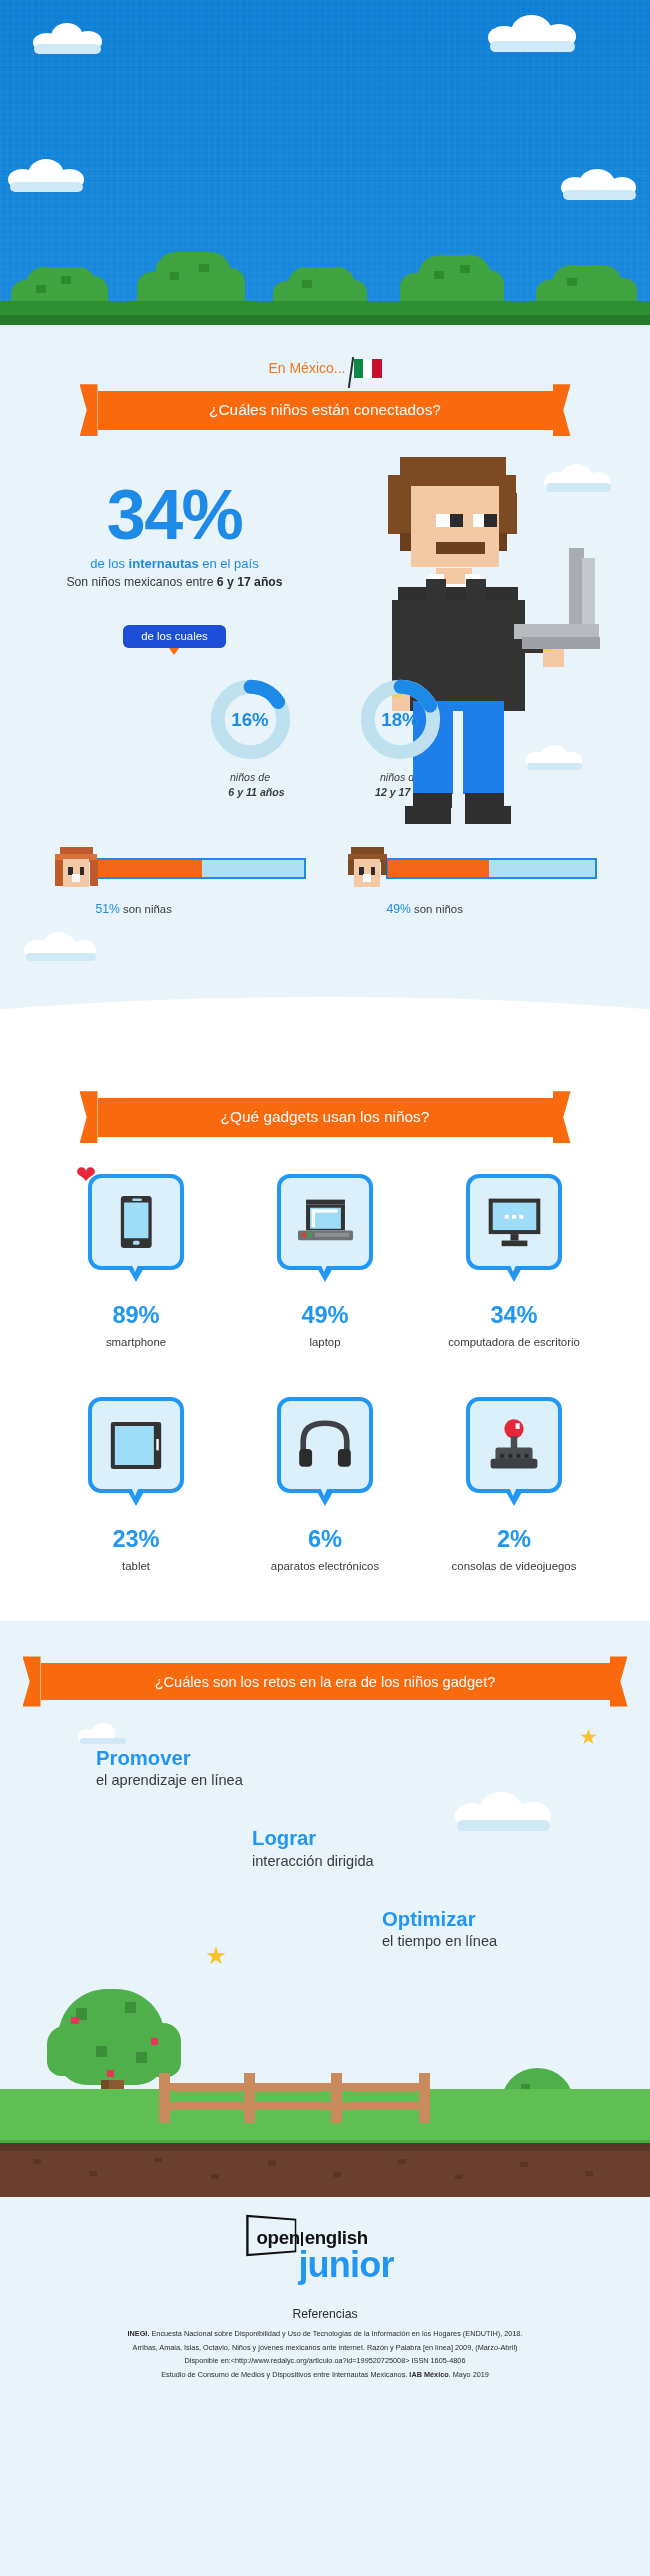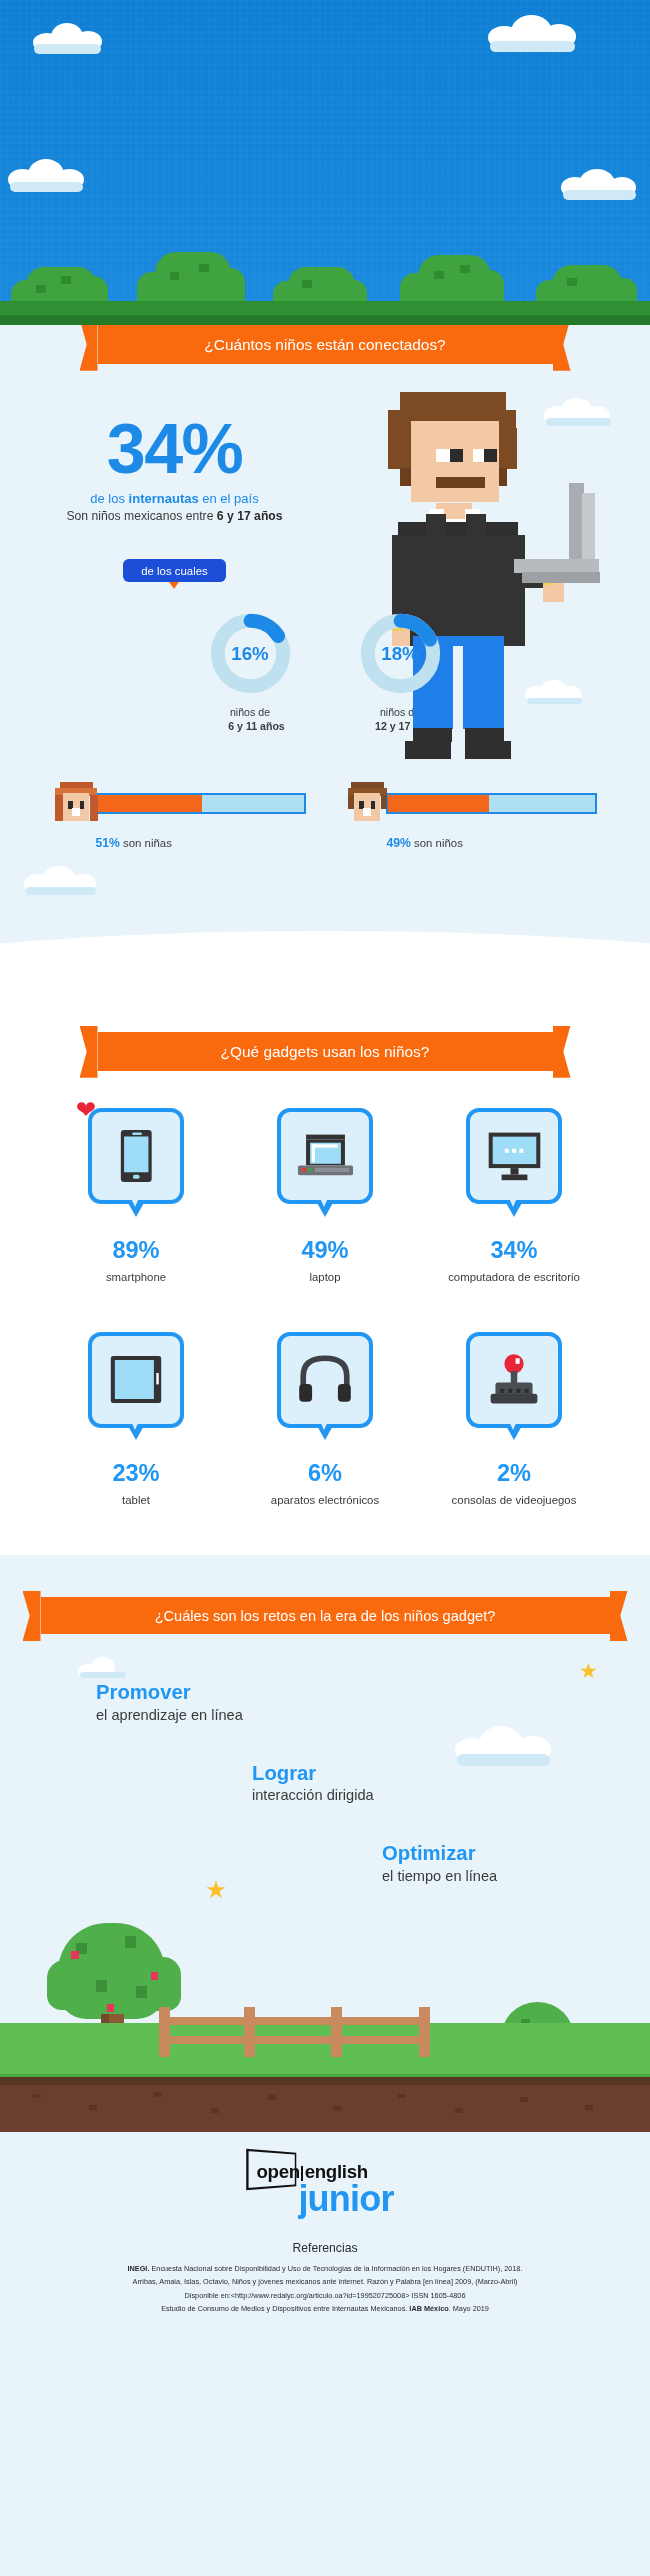--- a/index.html
+++ b/index.html
@@ -99,40 +99,40 @@
   }
 
   .donuts{ display:flex; justify-content:center; gap:28px; margin-top:29px;}
   .donut-cell{ text-align:center; width:122px; }
   .donut{ width:85px; height:85px; margin:0 auto; position:relative; }
   .donut svg{ transform:rotate(-90deg); }
   .donut .val{
     position:absolute; inset:0; display:flex; align-items:center; justify-content:center;
     font-size:18.7px; font-weight:bold; color:#1e8ae8;
   }
-  .donut-lbl{ font-size:10.6px; color:#3a3a3a; margin-top:8.1px; line-height:1.35;}
+  .donut-lbl{ font-size:10.6px; color:#3a3a3a; margin-top:8.1px; line-height:1.35;font-style:italic;}
   .donut-lbl b{ font-weight:bold;padding-left:13px; }
 
   
   .character{ position:absolute; right:31px; top:14.6px; width:268px; height:382px; }
   .px{ position:absolute; }
 
   
   .gender-row{ display:flex; justify-content:center; gap:39px; margin-top:47px; padding-bottom:8.1px;}
   .gender{ width:252px; }
   .gender .barline{ display:flex; align-items:center; }
   .avatar{ width:46px; height:46px; position:relative; flex:0 0 46px; z-index:2;}
   .bar-outer{
     position:relative; height:21px; flex:1 1 auto; background:#1e8ae8;
     margin-left:-4.9px; border:2.4px solid #1e8ae8;
   }
   .bar-bg{ position:absolute; inset:0; background:#aee0f2;}
   .bar-fill{ position:absolute; left:0; top:0; bottom:0; background:#f4661a;}
   .gender-cap{ font-size:11.4px; color:#3a3a3a; margin-top:9.8px; padding-left:42px;}
-  .gender-cap b{ color:#1e8ae8; font-weight:bold; font-size:12.2px;}
+  .gender-cap b{ color:#1e8ae8; font-weight:normal; font-size:12.2px;}
 
   
   .wave{ width:650px; height:73px; position:relative; overflow:hidden; background:#e8f4fa;}
   .wave .w1{ position:absolute; left:0; bottom:0; width:650px; height:57px; background:#fff;
              border-radius:50% 50% 0 0 / 100% 100% 0 0; transform:scaleX(1.6); }
 
   
   .gadgets{ background:#fff; padding:44px 0 49px 0;}
   .grid3{ display:flex; justify-content:center; gap:18px; margin-top:37px; }
   .gcell{ width:171px; text-align:center; }
@@ -269,23 +269,32 @@
       <b style="left:67px;top:24.4px;width:34px;height:26px;border-radius:13px 13px 0 0;"></b>
       <s style="left:31px;top:24.4px;width:9.8px;height:8.1px;"></s>
     </div>
     <div class="ground-strip"></div>
     <div class="ground-strip2"></div>
   </div>
 </div>
 
 <div class="section">
 
+  <div class="enmex">
+    <span>En México...</span>
+    <span class="flag">
+      <span class="flagpole"></span>
+      <span class="g"></span>
+      <span class="w"></span>
+      <span class="r"></span>
+    </span>
+  </div>
 
   <div style="display:flex;justify-content:center;">
-    <div class="ribbon">¿Cuántos niños están conectados?</div>
+    <div class="ribbon">¿Cuáles niños están conectados?</div>
   </div>
 
   <div class="stat-wrap">
     <div class="stat-left">
       <div class="big34">34%</div>
       <div class="sub1"><span>de los </span><b>internautas</b><span> en el país</span></div>
       <div class="sub2"><span>Son niños mexicanos entre </span><b>6 y 17 años</b></div>
 
       <div class="pill">de los cuales</div>
     </div>

